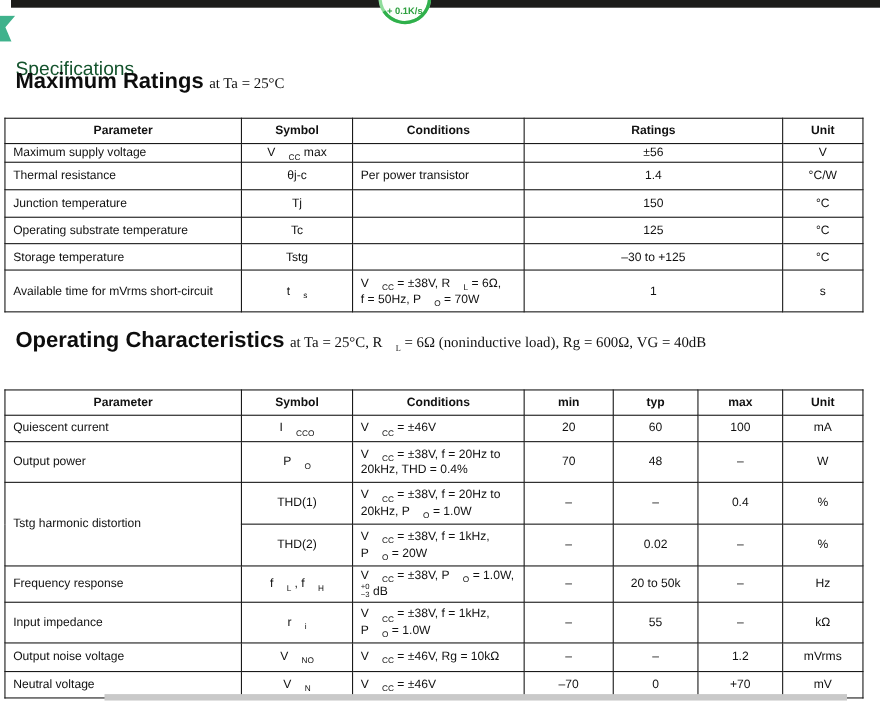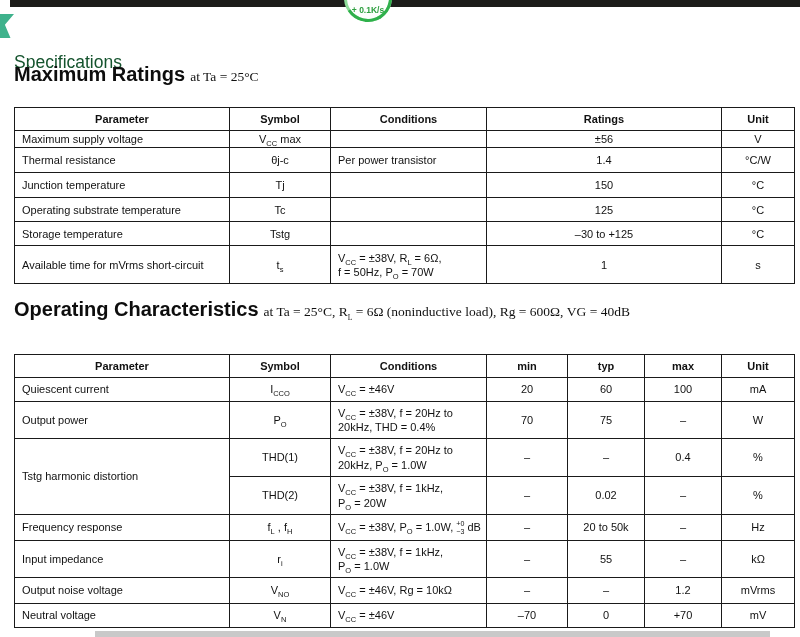--- a/index.html
+++ b/index.html
@@ -35,32 +35,32 @@
 
   .spec-title { position:absolute; top:30px; left:14px; font-size:17.5px; font-weight:normal; color:#14532d;margin-top:22px; }
 
   .h2 { position:absolute; left:14px; white-space:nowrap; }
   .h2-max { top:63px; }
   .h2-op  { top:298px; }
   .h2-bold  { font-size:20px; font-weight:bold; color:#0d0d0d; }
   .h2-serif { font-size:13.5px; font-family:"Liberation Serif", serif; color:#111; margin-left:5px; }
 
   table.spec {
-    position:absolute; left:14px; width:780px; border-collapse:collapse;
+    position:absolute; left:4px; width:780px; border-collapse:collapse;
     font-size:11px; color:#111; table-layout:fixed;
   }
   .t1 { top:107px; }
   .t2 { top:354px; }
   .spec th, .spec td {
     border:1px solid #1a1a1a; vertical-align:middle; text-align:center;
     padding:1px 3px; line-height:1.3; overflow:hidden;
   }
   .spec th { font-weight:bold; font-size:11px; }
   td.al { text-align:left; padding-left:7px; padding-right:4px; }
-  sub { font-size:7.5px; line-height:0; }
+  sub { font-size:7.5px; line-height:0;margin-left:12px; }
   .stack {
     display:inline-flex; flex-direction:column; font-size:7px; line-height:1.1;
     vertical-align:middle; text-align:center;
   }
 
   
   .bottom-strip { position:absolute; left:95px; top:631px; width:675px; height:6px; background:#c9c9c9; }
 </style>
 </head>
 <body>
@@ -171,21 +171,21 @@
     <td>20</td>
     <td>60</td>
     <td>100</td>
     <td>mA</td>
   </tr>
   <tr style="height:37px">
     <td class="al">Output power</td>
     <td>P<sub>O</sub></td>
     <td class="al">V<sub>CC</sub> = ±38V, f = 20Hz to<br>20kHz, THD = 0.4%</td>
     <td>70</td>
-    <td>75</td>
+    <td>48</td>
     <td>–</td>
     <td>W</td>
   </tr>
   <tr style="height:38px">
     <td class="al" rowspan="2">Tstg harmonic distortion</td>
     <td>THD(1)</td>
     <td class="al">V<sub>CC</sub> = ±38V, f = 20Hz to<br>20kHz, P<sub>O</sub> = 1.0W</td>
     <td>–</td>
     <td>–</td>
     <td>0.4</td>

